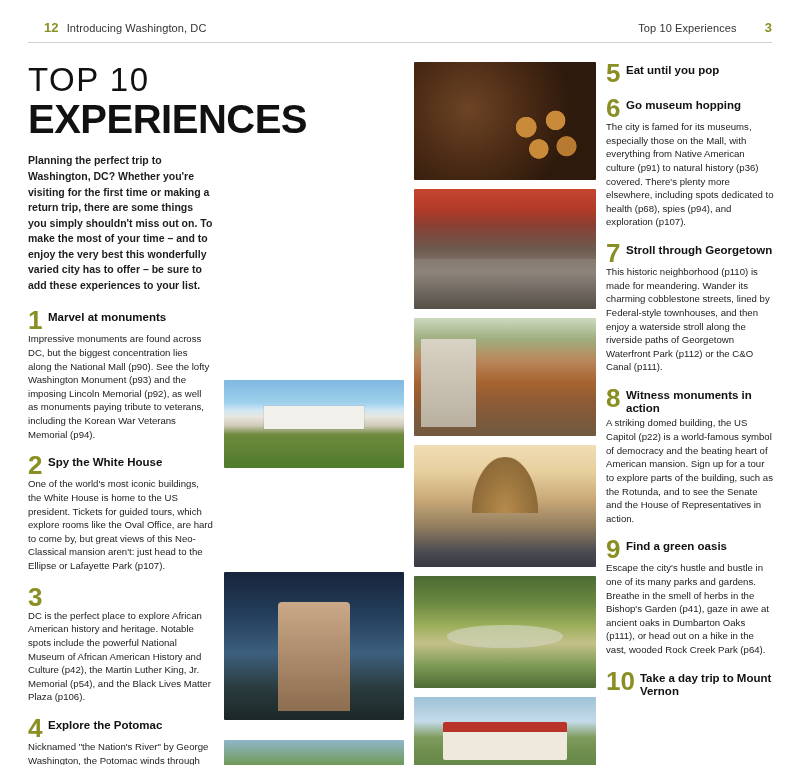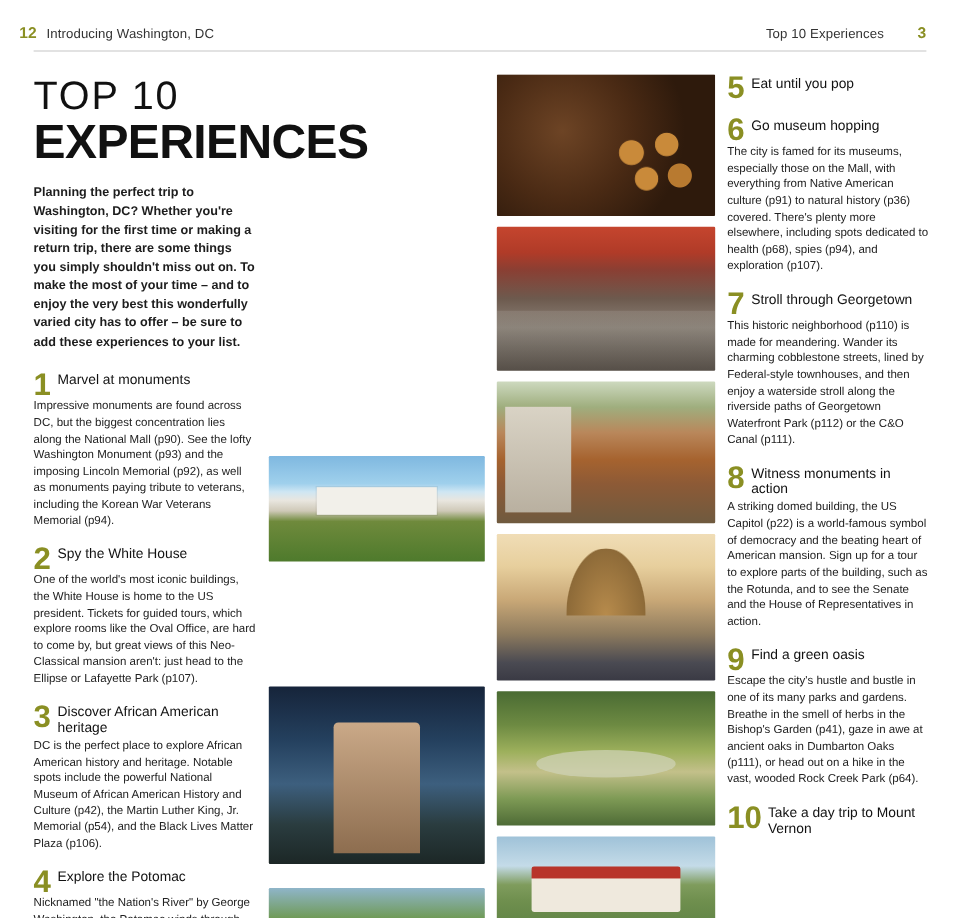--- a/index.html
+++ b/index.html
@@ -25,21 +25,21 @@
   .runhead {
     position: absolute;
     top: 20px;
     font-size: 11px;
     color: #3a3a3a;
     letter-spacing: 0.1px;
     display: flex;
     align-items: baseline;
     gap: 8px;
   }
-  .runhead.left { left: 16px; }
+  .runhead.left { left: 44px; }
   .runhead.right { right: 28px; gap: 28px; }
   .folio {
     font-size: 13px;
     font-weight: bold;
     color: #8a8f23;
   }
   .runhead-text { color: #333; }
 
   .rule {
     position: absolute;
@@ -100,21 +100,21 @@
     font-size: 26px;
     font-weight: bold;
     line-height: 0.85;
     color: #8a8f23;
     flex: 0 0 auto;
     min-width: 15px;
   }
   .entry-num.wide { min-width: 27px; }
   .entry-title {
     font-size: 11.5px;
-    font-weight: normal;
+    font-weight: bold;
     color: #111;
     line-height: 1.15;
     padding-top: 2px;
   }
   .entry-body {
     font-size: 9.6px;
     line-height: 1.42;
     color: #222;
     text-align: left;
   }
@@ -276,21 +276,20 @@
       <div class="entry-head">
         <span class="entry-num">2</span>
         <span class="entry-title">Spy the White House</span>
       </div>
       <div class="entry-body">One of the world's most iconic buildings, the White House is home to the US president. Tickets for guided tours, which explore rooms like the Oval Office, are hard to come by, but great views of this Neo-Classical mansion aren't: just head to the Ellipse or Lafayette Park (p107).</div>
     </div>
 
     <div class="entry">
       <div class="entry-head">
         <span class="entry-num">3</span>
-        <span class="entry-title">Discover African American heritage</span>
       </div>
       <div class="entry-body">DC is the perfect place to explore African American history and heritage. Notable spots include the powerful National Museum of African American History and Culture (p42), the Martin Luther King, Jr. Memorial (p54), and the Black Lives Matter Plaza (p106).</div>
     </div>
 
     <div class="entry">
       <div class="entry-head">
         <span class="entry-num">4</span>
         <span class="entry-title">Explore the Potomac</span>
       </div>
       <div class="entry-body">Nicknamed "the Nation's River" by George Washington, the Potomac winds through the heart of the city. Plenty of walking, running, and cycling routes stretch along its length, including those passing through East Potomac Park (p65). Alternatively, take to the water itself on a kayak, canoe or sailboat (p66).</div>

